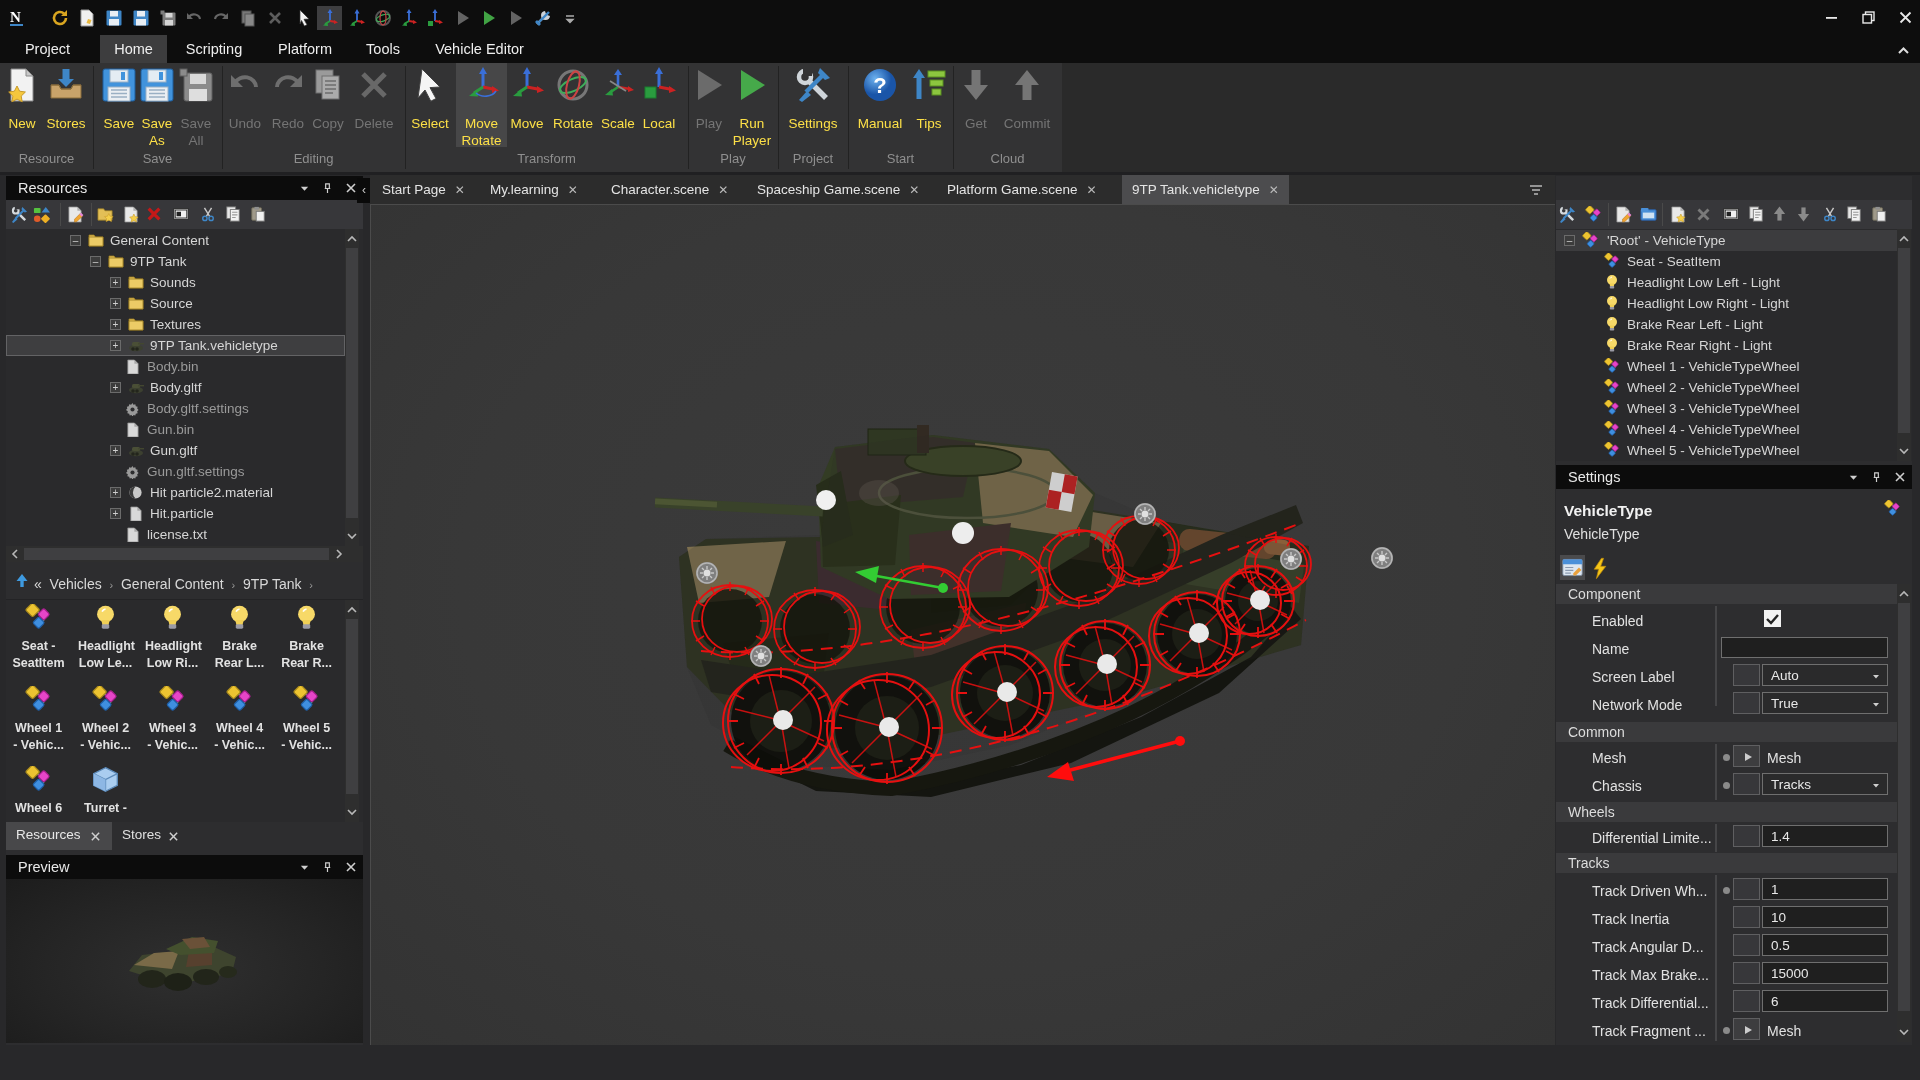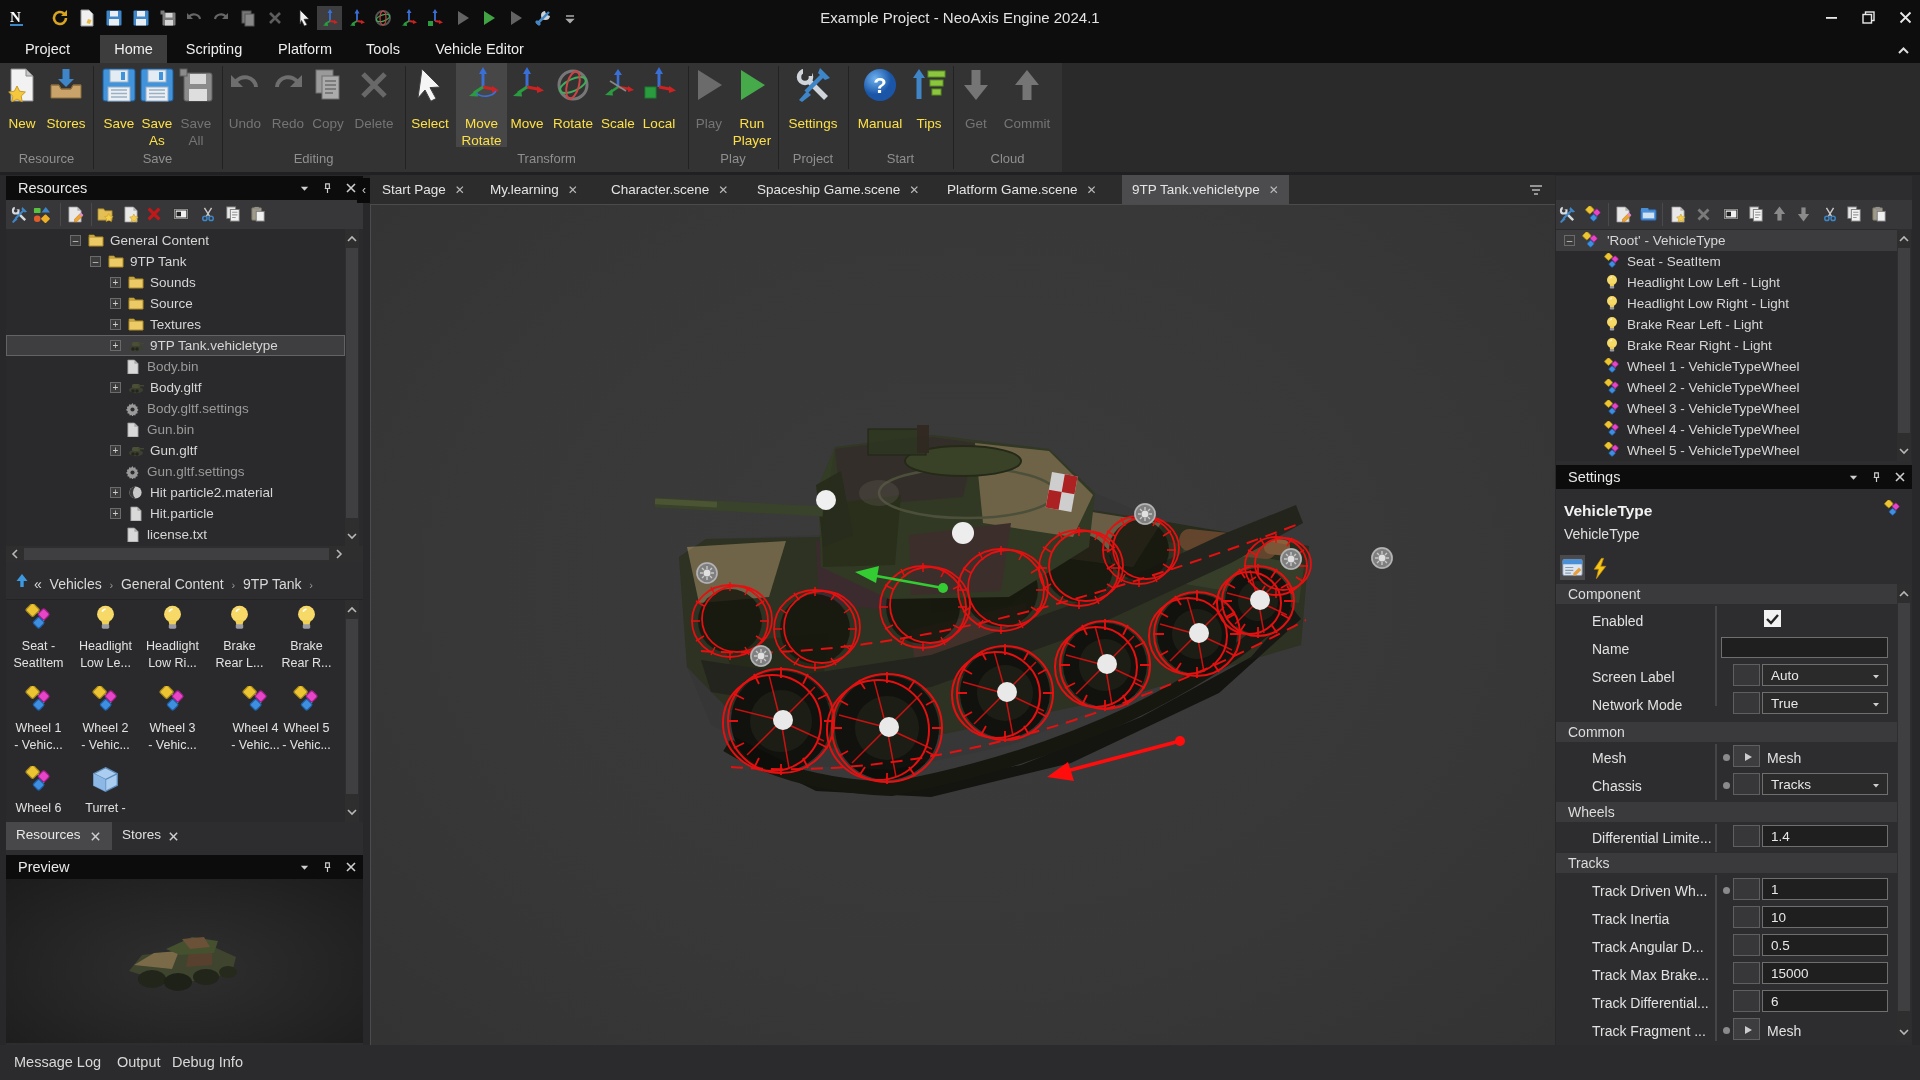--- a/index.html
+++ b/index.html
@@ -53,21 +53,21 @@
 
 
 #rpanel { left:1556px; top:176px; width:356px; height:869px; background:#2d2d2f; }
 
 
 #statusbar { left:0; top:1045px; width:1920px; height:35px; background:#2b2b2d; color:#d8d8d8; font-size:14.5px; }
 #statusbar span { margin-right:0; }
 
 .griditem { width:55px; text-align:center; }
 .griditem svg { display:block; margin:0 auto; }
-.glab { font-size:12.5px; line-height:17px; color:#e2e2e2; margin-top:7px; white-space:nowrap; }
+.glab { font-size:12.5px; line-height:17px; color:#e2e2e2; margin-top:7px; white-space:nowrap;font-weight:bold; }
 
 .inp { position:absolute; background:#1f1f1f; border:1px solid #6f6f6f; color:#e8e8e8; font-size:13.5px; }
 .combo { position:absolute; background:#2a2a2b; border:1px solid #6f6f6f; color:#e8e8e8; font-size:13.5px; }
 .sechead { position:absolute; background:#3a3a3c; color:#dcdcdc; font-size:14px; }
 .plabel { position:absolute; font-size:14px; color:#e2e2e2; white-space:nowrap; }
 </style>
 </head>
 <body>
 <svg width="0" height="0" style="position:absolute">
   <defs>
@@ -299,21 +299,20 @@
         </svg>
       <svg width="13" height="13" viewBox="0 0 13 13">
           <rect x="3.5" y="1" width="8.5" height="8.5" fill="none" stroke="#e8e8e8" stroke-width="1.4"></rect>
           <rect x="1" y="3.5" width="8.5" height="8.5" fill="#0d0d0d" stroke="#e8e8e8" stroke-width="1.4"></rect>
         </svg>
       <svg width="13" height="13" viewBox="0 0 13 13">
           <path d="M1.5 1.5l10 10M11.5 1.5l-10 10" stroke="#e8e8e8" stroke-width="1.8"></path>
         </svg>
     </div>
   </div>
-  <div class="abs" id="titletext">Example Project - NeoAxis Engine 2024.1</div>
   <div class="abs" id="menubar">
     <div class="menutab" style="left:0;width:95px">Project</div>
     <div class="menutab" style="left:100px;width:67px;background:#3d3d3e">Home</div>
     <div class="menutab" style="left:171px;width:86px">Scripting</div>
     <div class="menutab" style="left:261px;width:88px">Platform</div>
     <div class="menutab" style="left:353px;width:60px">Tools</div>
     <div class="menutab" style="left:421px;width:117px">Vehicle Editor</div>
     <svg class="abs" style="right:10px;top:11px" width="13" height="10" viewBox="0 0 13 10">
         <path d="M2 7l4.5-4.5L11 7" stroke="#ddd" stroke-width="2" fill="none"></path>
       </svg>
@@ -628,21 +627,21 @@
           <use href="#s-comp"></use>
         </svg>
         <div class="glab">Wheel 2<br>- Vehic...</div>
       </div>
     <div class="abs griditem" style="left:139px;top:510px">
         <svg width="27" height="27">
           <use href="#s-comp"></use>
         </svg>
         <div class="glab">Wheel 3<br>- Vehic...</div>
       </div>
-    <div class="abs griditem" style="left:222px;top:510px">
+    <div class="abs griditem" style="left:206px;top:510px">
         <svg width="27" height="27">
           <use href="#s-comp"></use>
         </svg>
         <div class="glab">Wheel 4<br>- Vehic...</div>
       </div>
     <div class="abs griditem" style="left:273px;top:510px">
         <svg width="27" height="27">
           <use href="#s-comp"></use>
         </svg>
         <div class="glab">Wheel 5<br>- Vehic...</div>
@@ -1113,18 +1112,13 @@
     <div class="plabel" style="left:211px;top:847px">Mesh</div>
     <div class="sbv" style="left:341px;top:408px;width:14px;height:458px"></div>
     <svg class="abs" style="left:342px;top:412px" width="12" height="12">
         <use href="#s-chevU"></use>
       </svg>
     <div class="sbthumb" style="left:342px;top:427px;width:12px;height:408px;background:#3f3f41"></div>
     <svg class="abs" style="left:342px;top:850px" width="12" height="12">
         <use href="#s-chevD"></use>
       </svg>
   </div>
-  <div class="abs" id="statusbar">
-      <span style="position:absolute;left:14px;top:9px">Message Log</span>
-      <span style="position:absolute;left:117px;top:9px">Output</span>
-      <span style="position:absolute;left:172px;top:9px">Debug Info</span>
-    </div>
 </div>
 
 </body></html>

